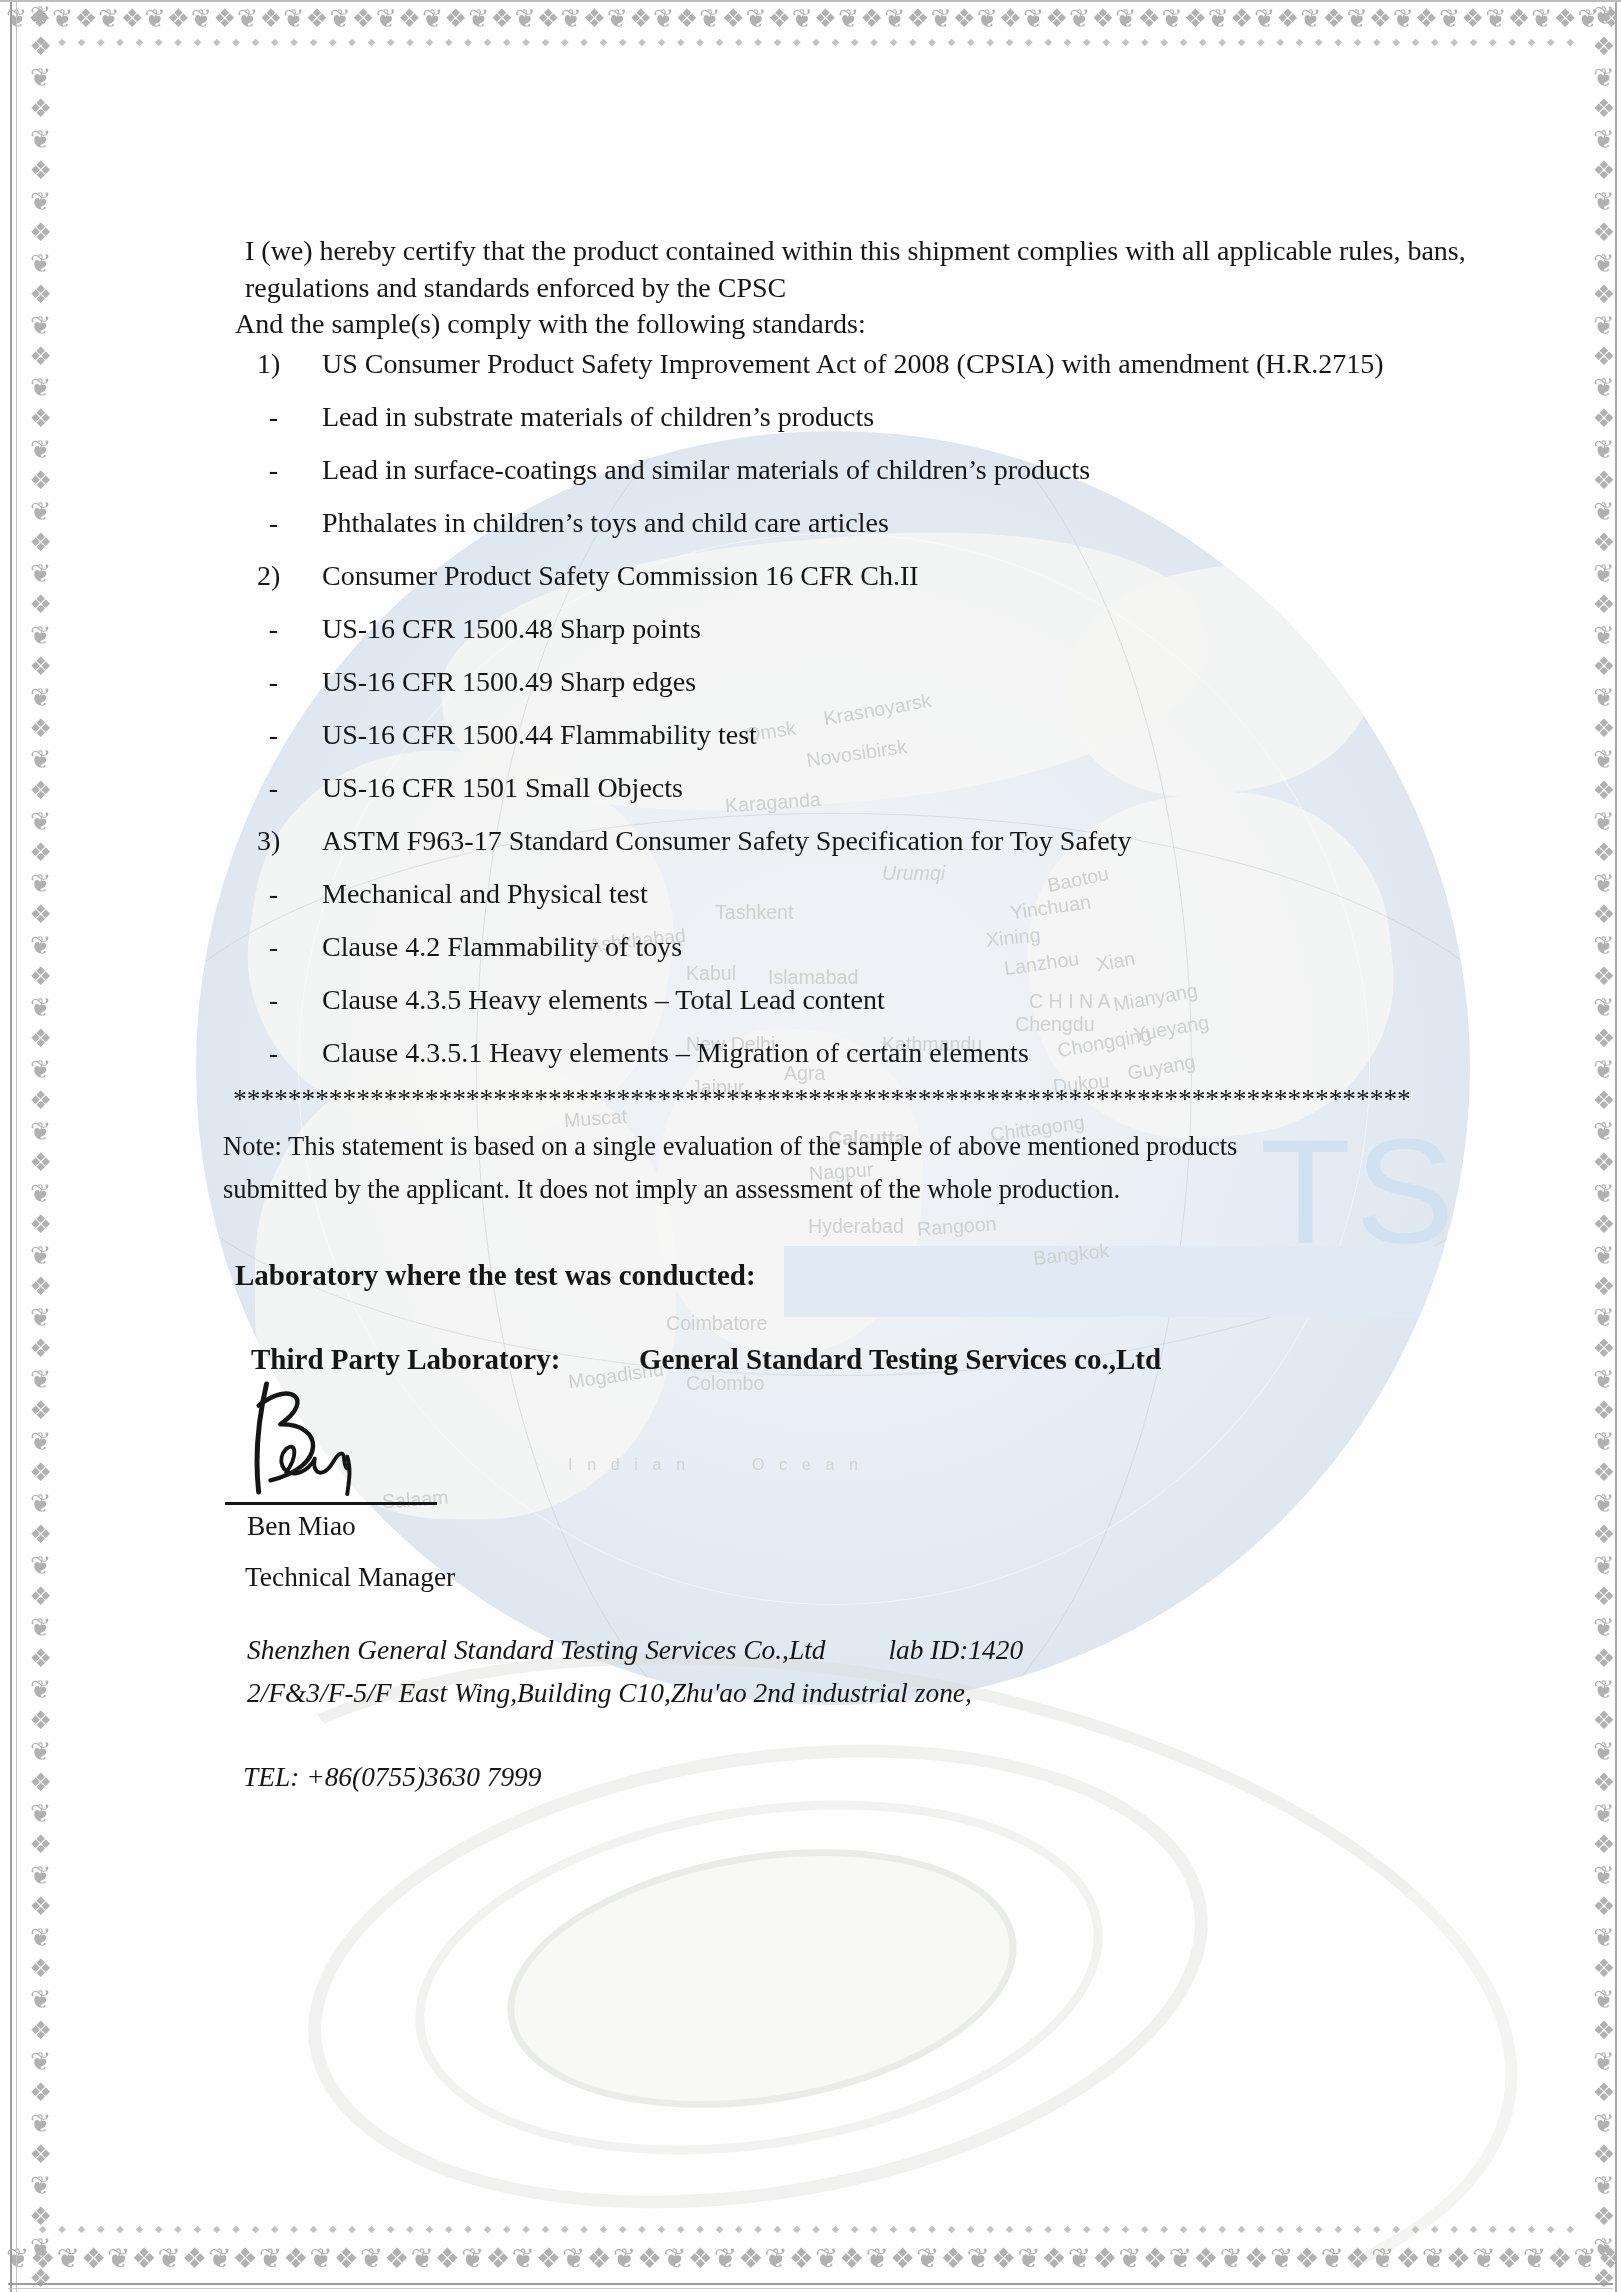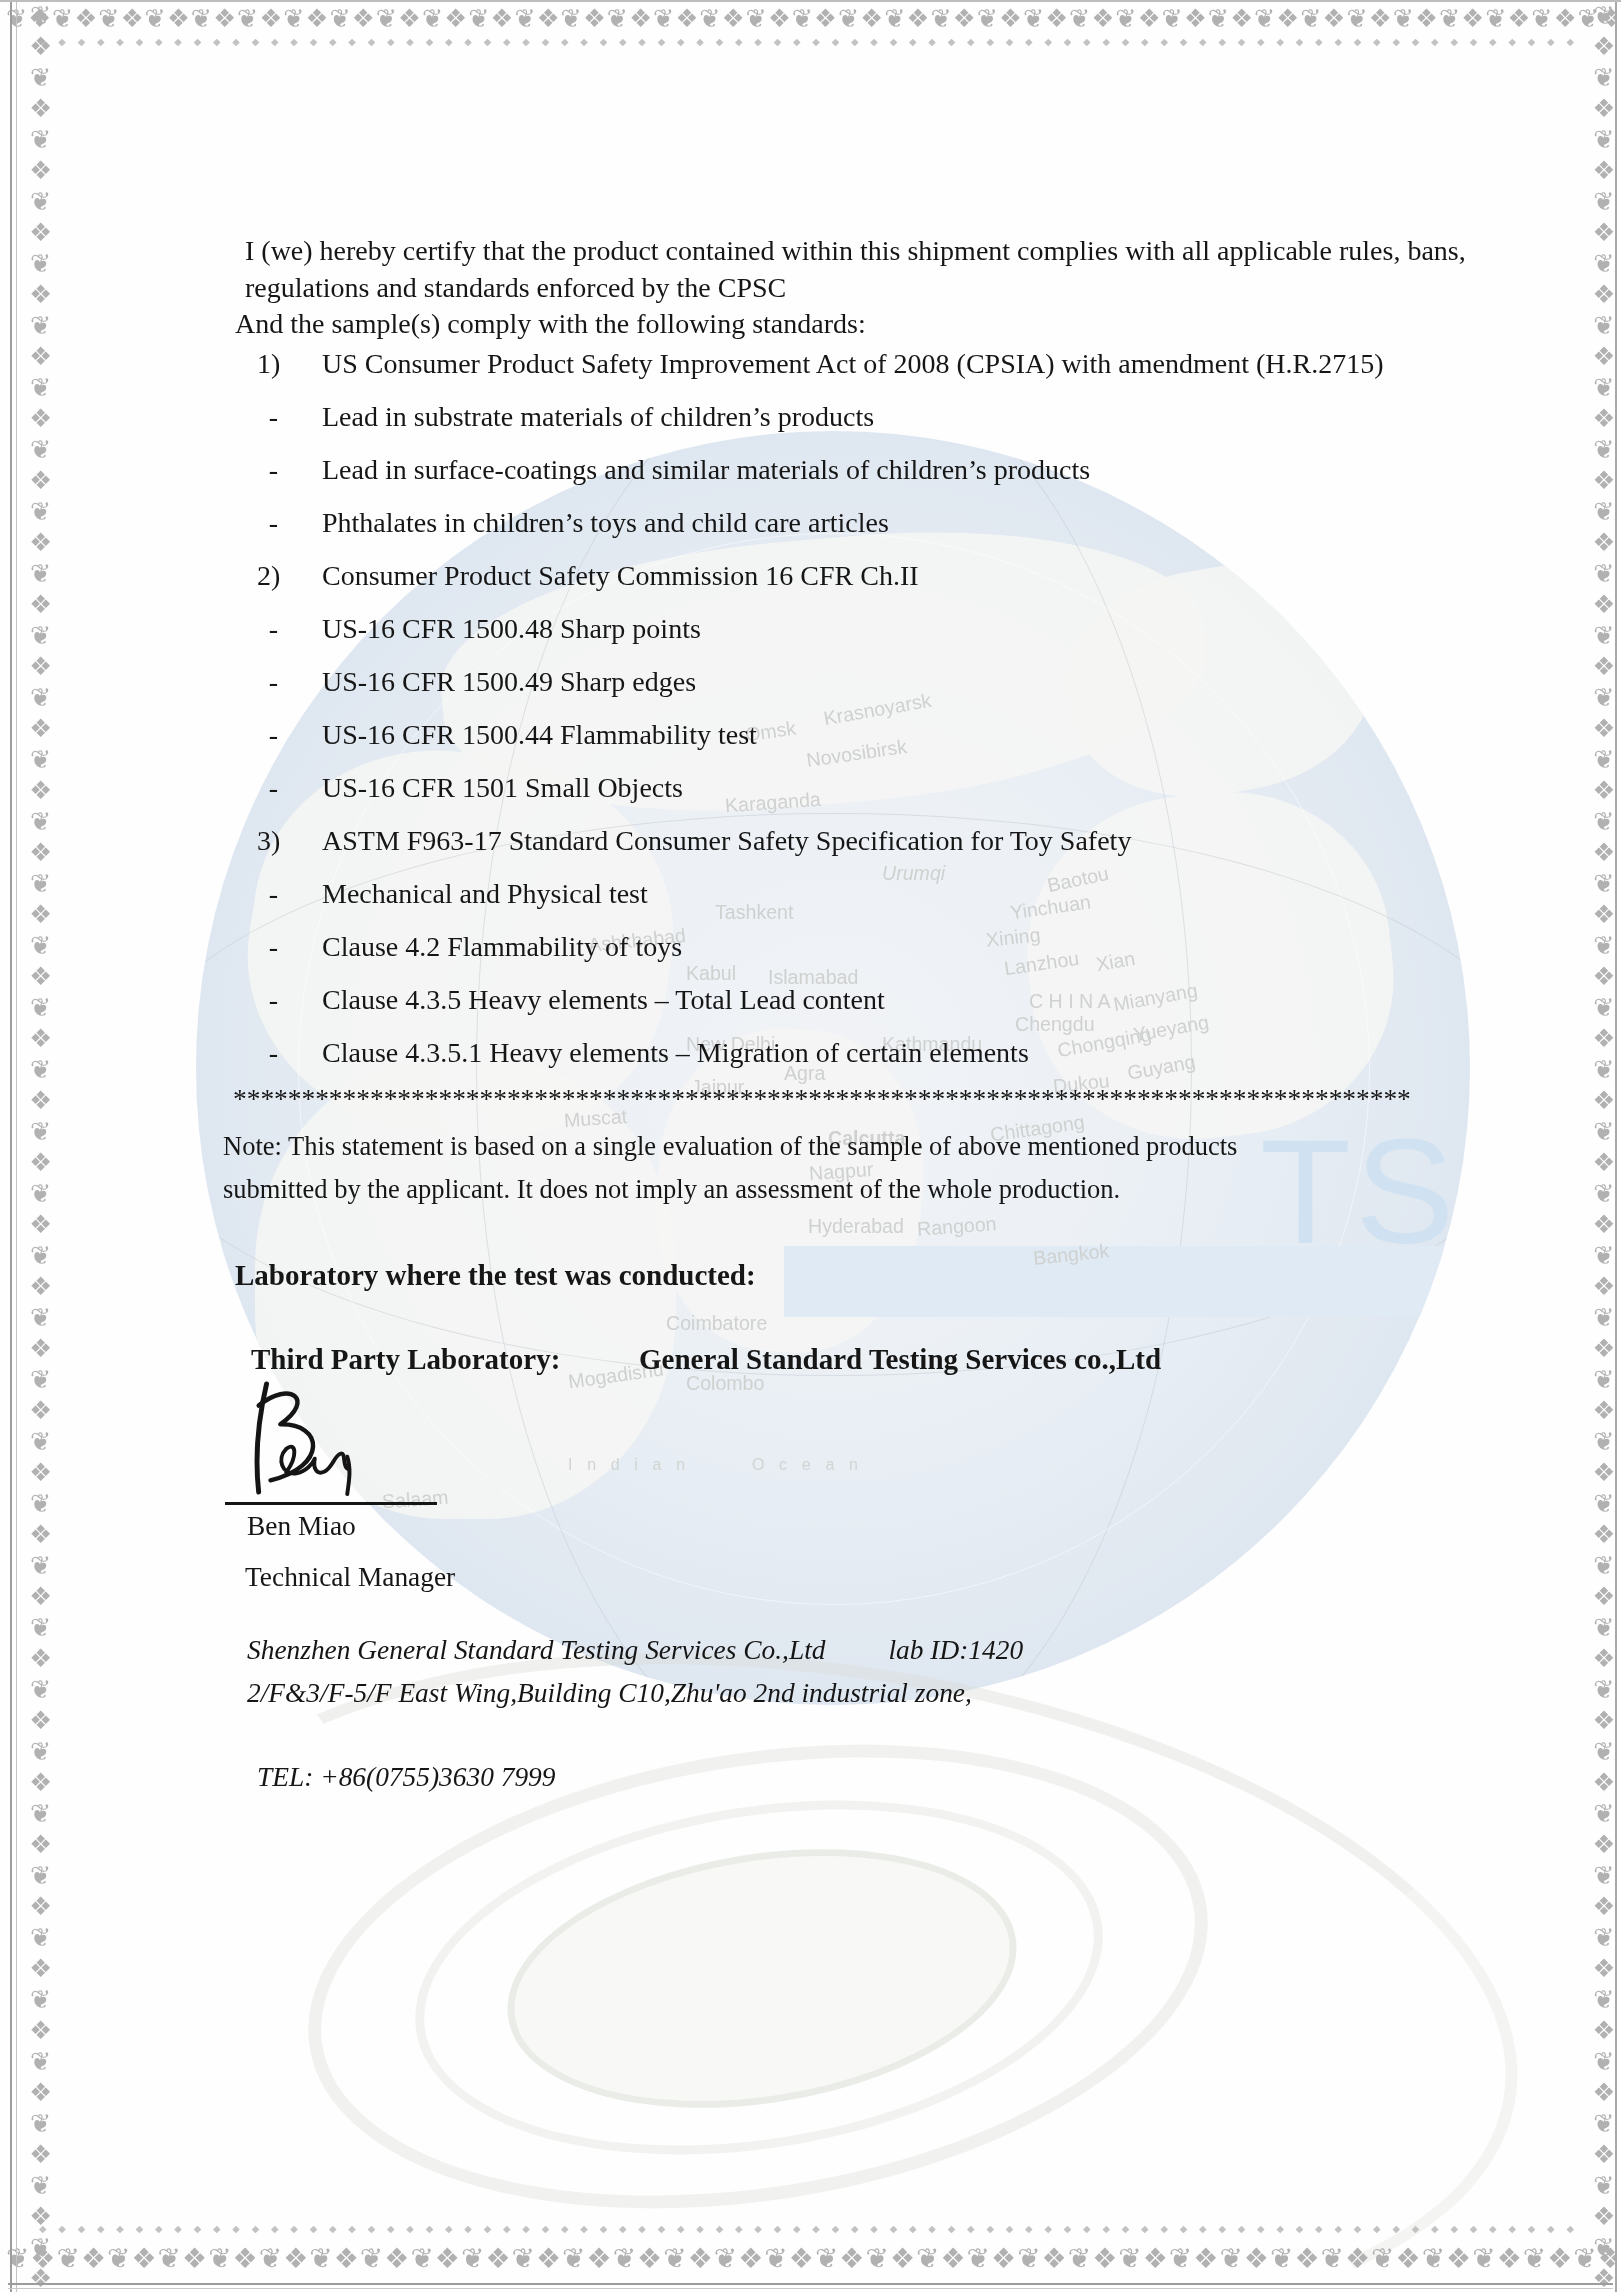--- a/index.html
+++ b/index.html
@@ -235,16 +235,16 @@
   </svg>
   <div class="abs doc sig-under"></div>
 
   <div class="abs doc plain-28" style="left:247px;top:1511px;">Ben Miao</div>
   <div class="abs doc plain-28" style="left:245px;top:1562px;">Technical Manager</div>
 
   <div class="abs doc addr" style="left:247px;top:1635px;">
     <span>Shenzhen General Standard Testing Services Co.,Ltd</span><span class="lab-id">lab ID:1420</span>
   </div>
   <div class="abs doc addr" style="left:247px;top:1678px;">2/F&amp;3/F-5/F East Wing,Building C10,Zhu'ao 2nd industrial zone,</div>
-  <div class="abs doc addr" style="left:257px;top:1762px;font-family:Liberation Serif, serif;">TEL: +86(0755)3630 7999</div>
+  <div class="abs doc addr" style="left:243px;top:1762px;font-family:Liberation Serif, serif;">TEL: +86(0755)3630 7999</div>
 
 </div>
 
 
 </body></html>

